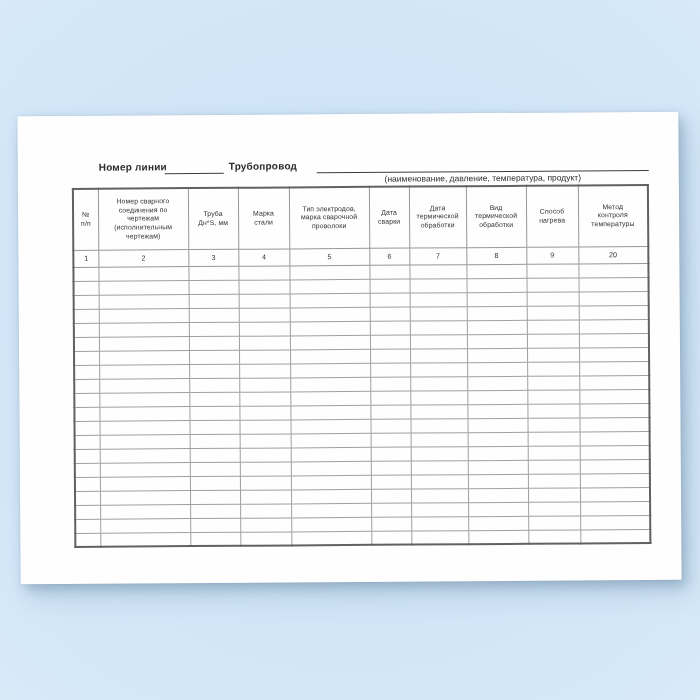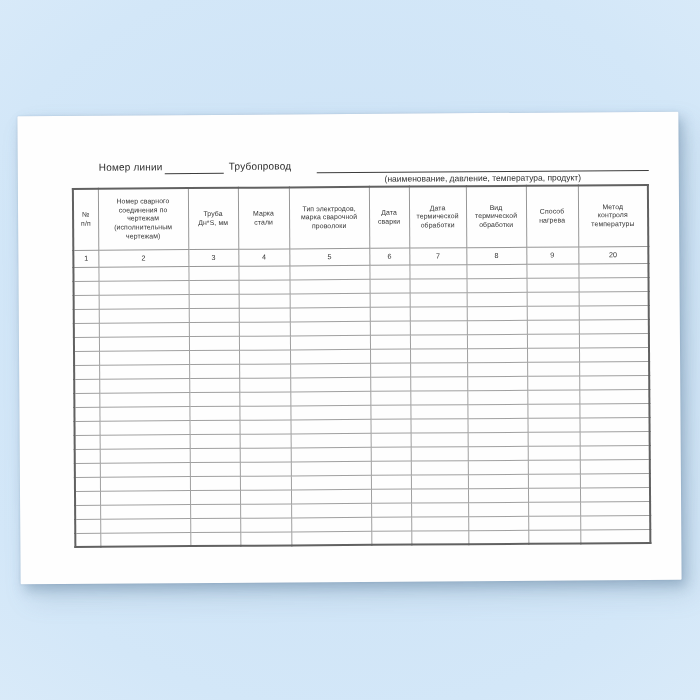--- a/index.html
+++ b/index.html
@@ -16,21 +16,21 @@
     background: #fefefe;
     border-radius: 1px;
     transform: rotate(-0.4deg);
     transform-origin: 50% 50%;
     box-shadow: 0 0 2px rgba(110,135,165,.35),
                 4px 6px 12px rgba(100,130,160,.42),
                 10px 14px 26px rgba(100,130,160,.22);
   }
   .lbl {
     position: absolute; top: 46px; height: 12px;
-    font-size: 10px; font-weight: 400; color: #2b2b2b;
+    font-size: 10px; font-weight: 700; color: #2b2b2b;
     line-height: 12px; letter-spacing: .2px; white-space: nowrap;
   }
   .rule {
     position: absolute; top: 46px; height: 12px;
     border-bottom: 1px solid #3c3c3c;
   }
   #line-number-label { left: 81px; }
   #line-number-rule { left: 147px; width: 59px; }
   #pipeline-label { left: 211px; }
   #pipeline-rule { left: 299px; width: 332px; }

